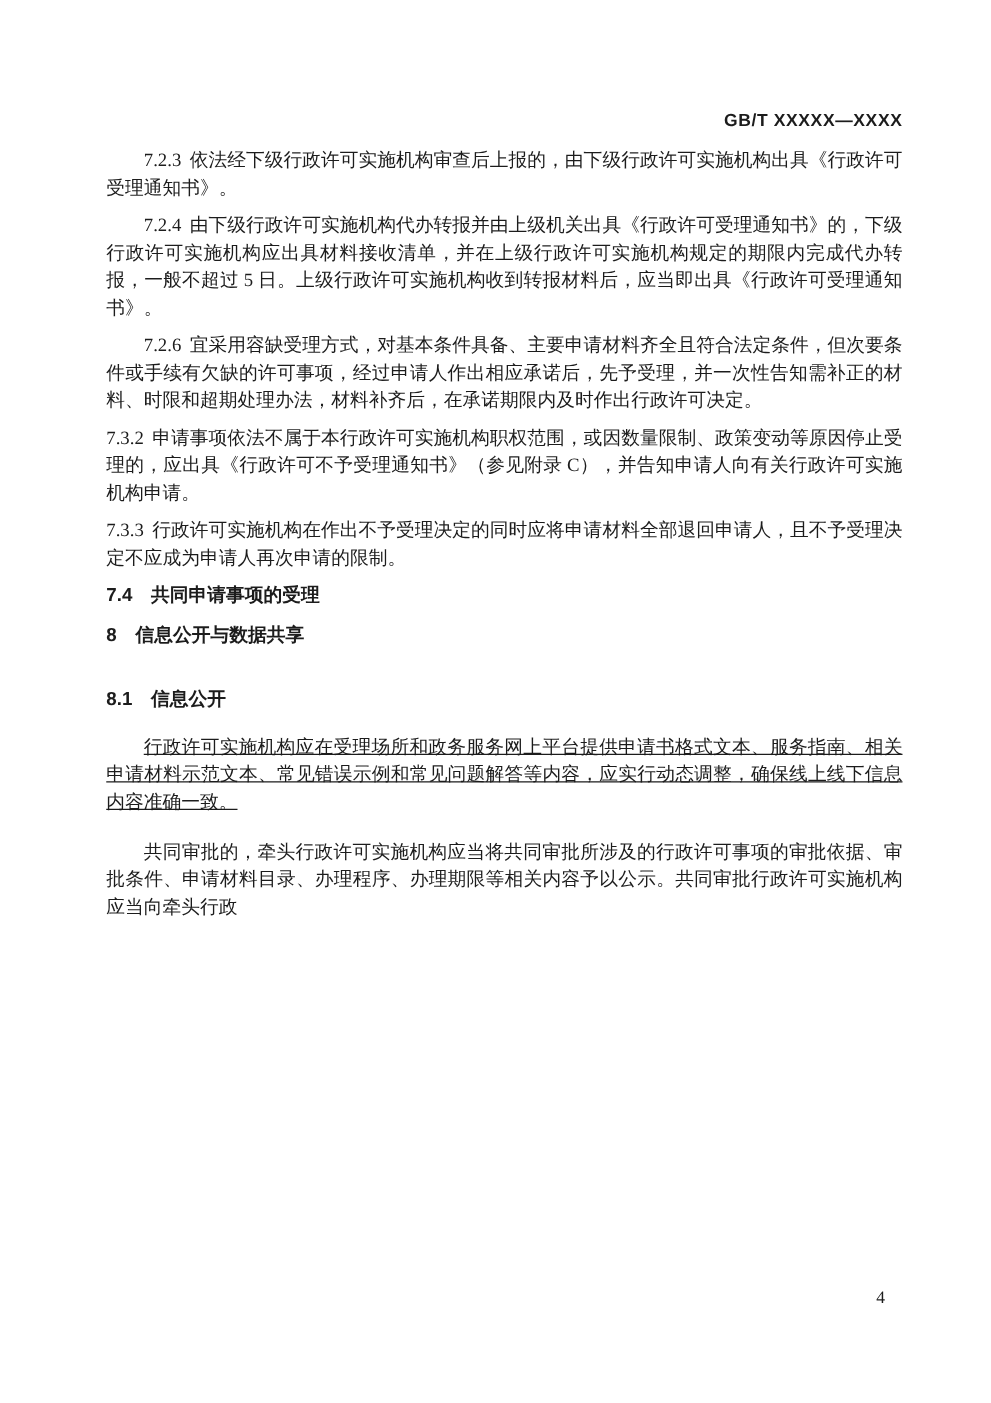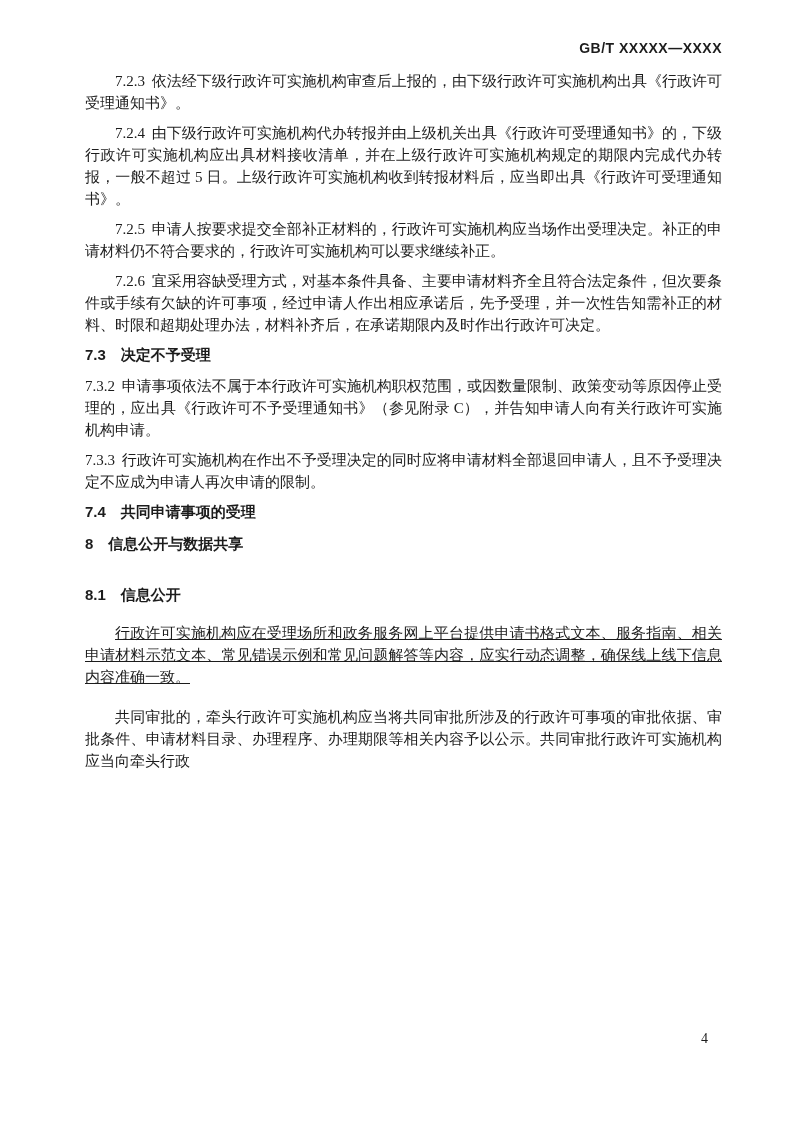--- a/index.html
+++ b/index.html
@@ -6,21 +6,21 @@
   html, body { background: #ffffff; }
   body {
     width: 793px; height: 1122px;
     font-family: "Liberation Serif", "DejaVu Serif", serif;
     color: #1c1c1c;
   }
   .page {
     position: relative;
     width: 793px; height: 1122px;
     background: #ffffff;
-    padding: 40px 71px 0 85px;
+    padding: 88px 71px 0 85px;
     overflow: hidden;
   }
   .doc-header {
     text-align: right;
     font-family: "Liberation Sans", "DejaVu Sans", sans-serif;
     font-weight: 700;
     font-size: 14px;
     line-height: 16px;
     letter-spacing: 0.5px;
     margin-bottom: 14px;
@@ -61,25 +61,23 @@
   <div class="doc-header">
     <span>GB/T XXXXX—XXXX</span>
   </div>
 
 
 
   <p class="b indent"><span class="num">7.2.3</span><span>依法经下级行政许可实施机构审查后上报的，由下级行政许可实施机构出具《行政许可受理通知书》。</span></p>
 
   <p class="b indent"><span class="num">7.2.4</span><span>由下级行政许可实施机构代办转报并由上级机关出具《行政许可受理通知书》的，下级行政许可实施机构应出具材料接收清单，并在上级行政许可实施机构规定的期限内完成代办转报，一般不超过 5 日。上级行政许可实施机构收到转报材料后，应当即出具《行政许可受理通知书》。</span></p>
 
-  <p class="b indent"><span class="num">7.2.5</span><span>申请人按要求提交全部补正材料的，行政许可实施机构应当场作出受理决定。补正的申请材料仍不符合要求的，行政许可实施机构可以要求继续补正。</span></p>
 
   <p class="b indent"><span class="num">7.2.6</span><span>宜采用容缺受理方式，对基本条件具备、主要申请材料齐全且符合法定条件，但次要条件或手续有欠缺的许可事项，经过申请人作出相应承诺后，先予受理，并一次性告知需补正的材料、时限和超期处理办法，材料补齐后，在承诺期限内及时作出行政许可决定。</span></p>
 
-  <h3 class="h h2a"><span class="hnum">7.3</span><span>决定不予受理</span></h3>
 
 
   <p class="b"><span class="num">7.3.2</span><span>申请事项依法不属于本行政许可实施机构职权范围，或因数量限制、政策变动等原因停止受理的，应出具《行政许可不予受理通知书》（参见附录 C），并告知申请人向有关行政许可实施机构申请。</span></p>
 
   <p class="b"><span class="num">7.3.3</span><span>行政许可实施机构在作出不予受理决定的同时应将申请材料全部退回申请人，且不予受理决定不应成为申请人再次申请的限制。</span></p>
 
   <h3 class="h h2a"><span class="hnum">7.4</span><span>共同申请事项的受理</span></h3>
 
 
   <h2 class="h h1a"><span class="hnum">8</span><span>信息公开与数据共享</span></h2>

